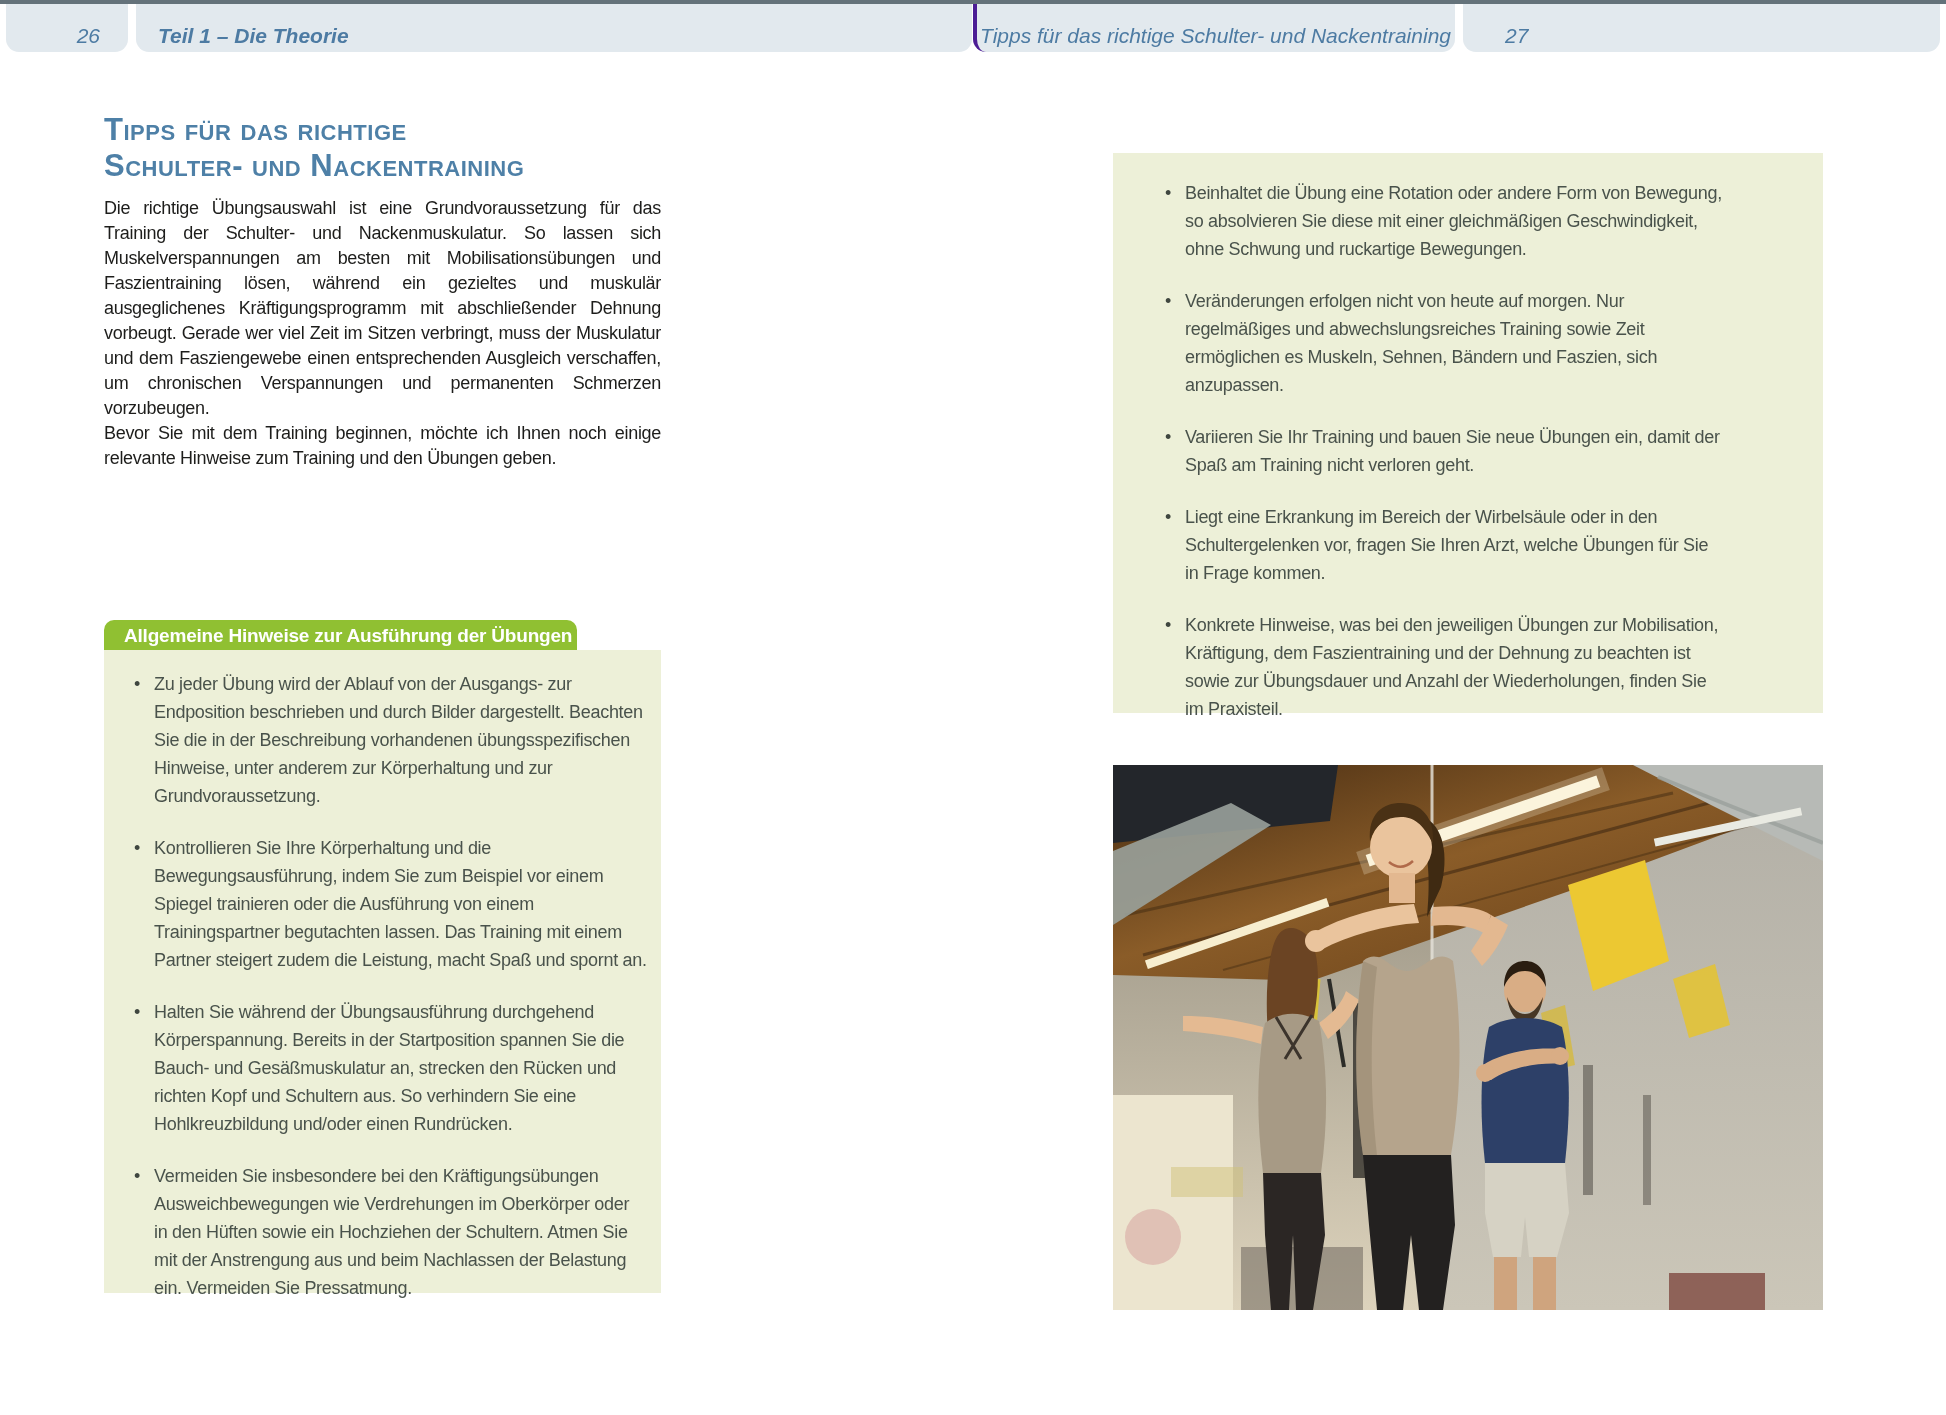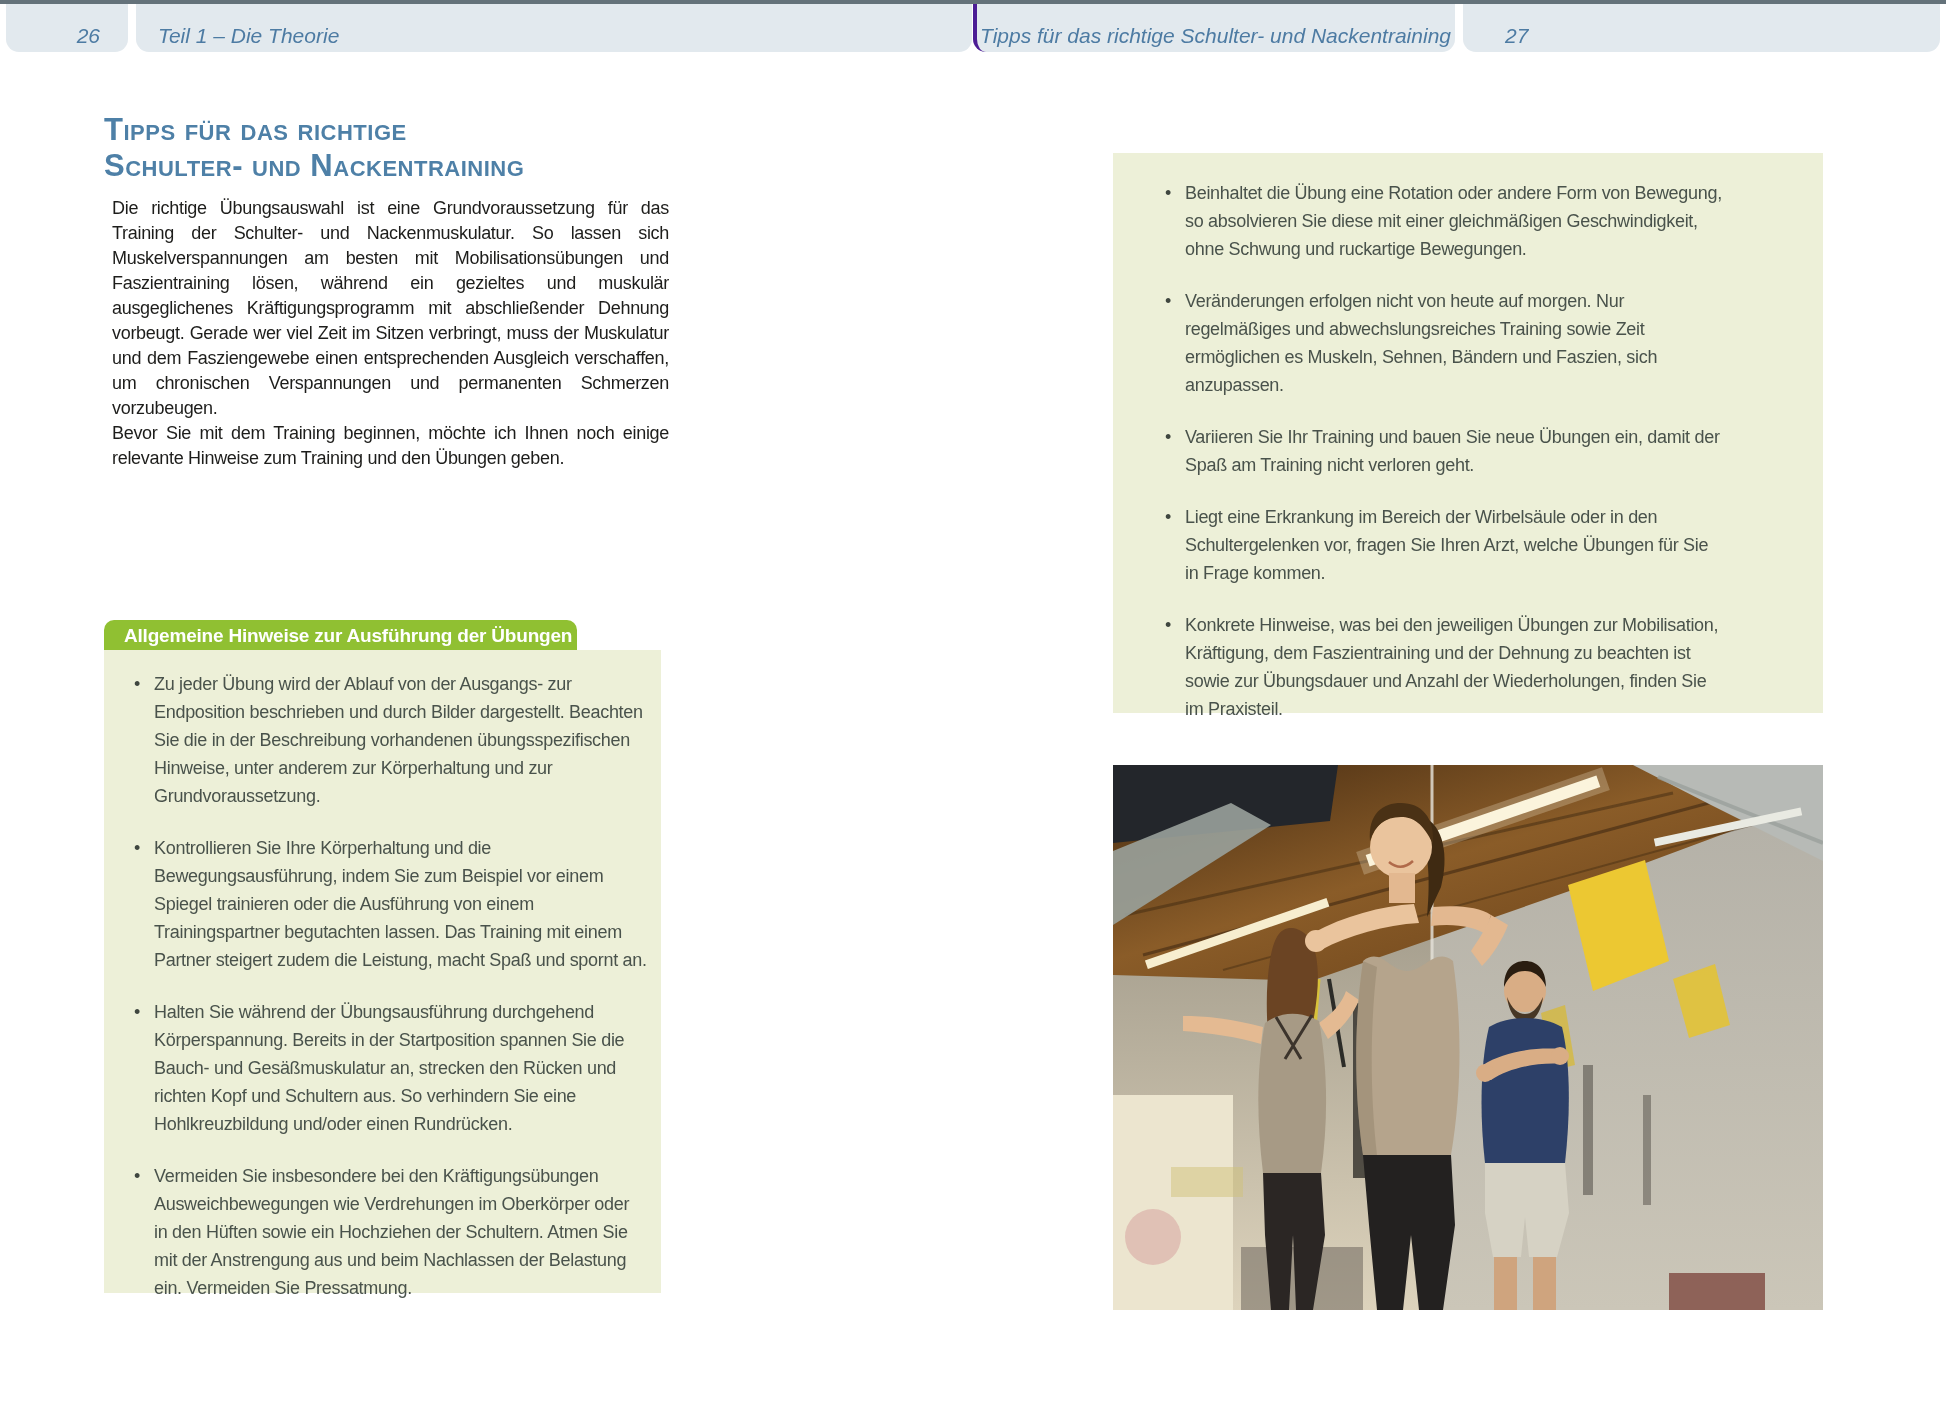--- a/index.html
+++ b/index.html
@@ -6,29 +6,29 @@
   body{width:1946px;height:1415px;position:relative;overflow:hidden;
        font-family:"Liberation Sans",sans-serif;-webkit-font-smoothing:antialiased;}
 
   
   .scan-edge{position:absolute;left:0;top:0;width:1946px;height:4px;background:#64727a;}
 
   
   .band{position:absolute;top:4px;height:48px;background:#e2e9ee;border-radius:0 0 13px 13px;
         color:#4d7ba3;font-style:italic;font-size:21px;line-height:64px;box-sizing:border-box;}
   .band.num-left{left:6px;width:122px;text-align:right;padding-right:28px;border-radius:0 0 13px 13px;}
-  .band.head-left{left:136px;width:836px;padding-left:22px;}
+  .band.head-left{left:136px;width:836px;padding-left:22px;font-weight:bold;}
   .band.head-right{left:973px;width:482px;text-align:right;padding-right:4px;border-left:4px solid #4c1d95;}
   .band.num-right{left:1463px;width:477px;padding-left:42px;}
 
   
   .page-title{position:absolute;left:104px;top:112px;width:600px;
               font-weight:bold;font-variant:small-caps;letter-spacing:.5px;
               font-size:31px;line-height:36px;color:#4e80a7;}
-  .intro{position:absolute;left:112px;top:196px;width:557px;
+  .intro{position:absolute;left:104px;top:196px;width:557px;
          font-size:18px;line-height:25px;letter-spacing:-.3px;
          text-align:justify;color:#1d1d1b;}
   .intro p{margin:0;}
 
   .hints-bar{position:absolute;left:104px;top:620px;width:473px;height:30px;box-sizing:border-box;
              background:#90c032;border-radius:10px 10px 0 0;color:#ffffff;font-weight:bold;
              font-size:19px;line-height:31px;padding-left:20px;letter-spacing:-.2px;}
   .hints-box{position:absolute;left:104px;top:650px;width:557px;height:643px;box-sizing:border-box;
              background:#edf0d8;padding:20px 14px 0 28px;}
   .tips-box{position:absolute;left:1113px;top:153px;width:710px;height:560px;box-sizing:border-box;

